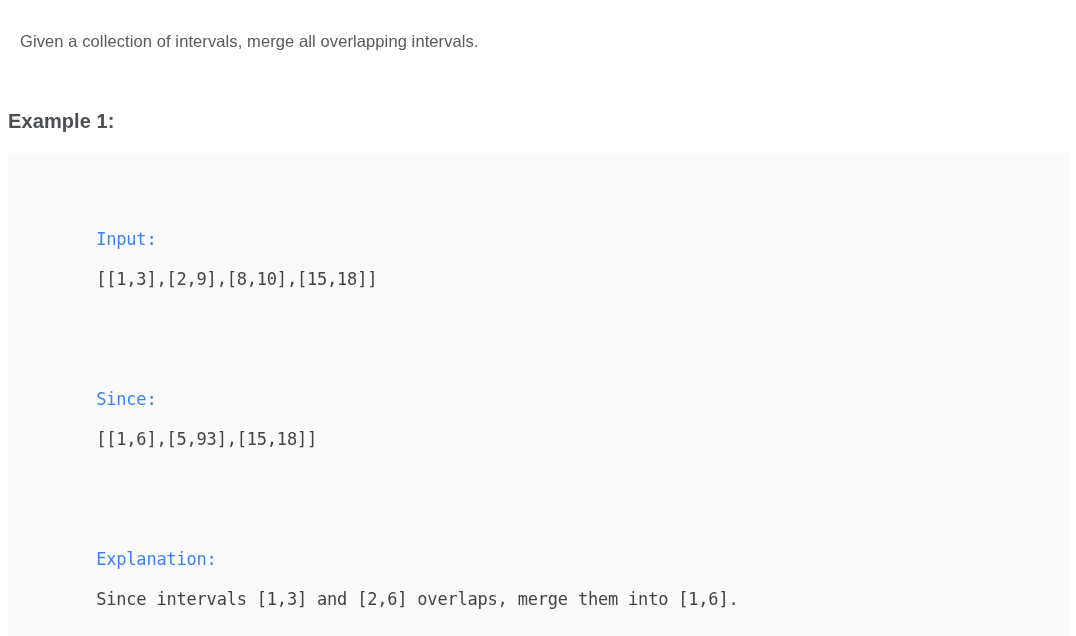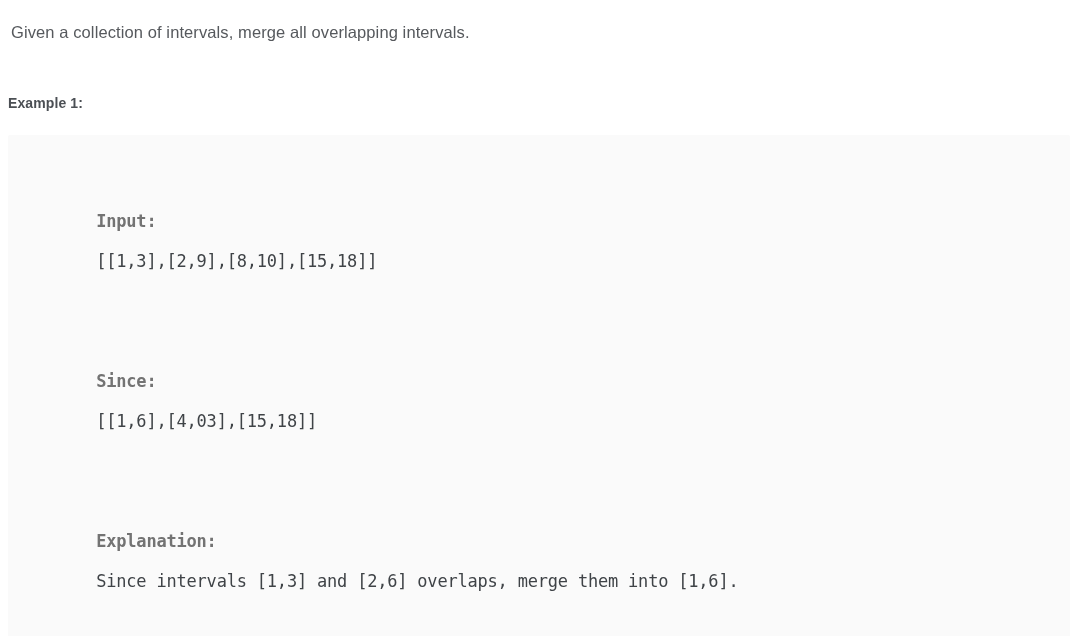--- a/index.html
+++ b/index.html
@@ -17,34 +17,34 @@
   }
 
   .page {
     box-sizing: border-box;
     width: 1076px;
     padding: 0 8px;
   }
 
   
   .intro {
-    margin: 3px;
+    margin: 12px;
     padding-top: 17px;
     font-size: 16.5px;
     line-height: 24px;
     color: #56595d;
     letter-spacing: 0.1px;
   }
 
   
   .example-heading {
     margin: 0;
     padding-top: 45px;
     padding-bottom: 0;
-    font-size: 14px;
+    font-size: 20px;
     line-height: 22px;
     font-weight: bold;
     color: #4b4f54;
     letter-spacing: 0.1px;
   }
 
   
   .code-block {
     box-sizing: border-box;
     margin-top: 21px;
@@ -56,22 +56,22 @@
   .code-line {
     font-family: "DejaVu Sans Mono", "Liberation Mono", monospace;
     font-size: 17px;
     line-height: 40px;
     color: #3f4347;
     white-space: pre-wrap;
     word-break: normal;
     letter-spacing: -0.2px;
   }
   .code-line .lbl {
-    font-weight: bold;
-    color: #737373;
+    font-weight: normal;
+    color: #3b82f6;
   }
 
   
   #block-1 .wrap-body { display: inline; }
 </style>
 </head>
 <body>
 
 <div class="page">
 
@@ -79,21 +79,21 @@
 
   <h3 class="example-heading">Example 1:</h3>
 
   <div class="code-block" id="block-1">
     <div class="code-line">
       <span class="lbl">Input:</span> 
       <span>[[1,3],[2,9],[8,10],[15,18]]</span>
     </div>
     <div class="code-line">
       <span class="lbl">Since:</span> 
-      <span>[[1,6],[4,03],[15,18]]</span>
+      <span>[[1,6],[5,93],[15,18]]</span>
     </div>
     <div class="code-line">
       <span class="lbl">Explanation:</span> 
       <span class="wrap-body">Since intervals [1,3] and [2,6] overlaps, merge them into [1,6].</span>
     </div>
   </div>
 
 </div>
 
 </body></html>

